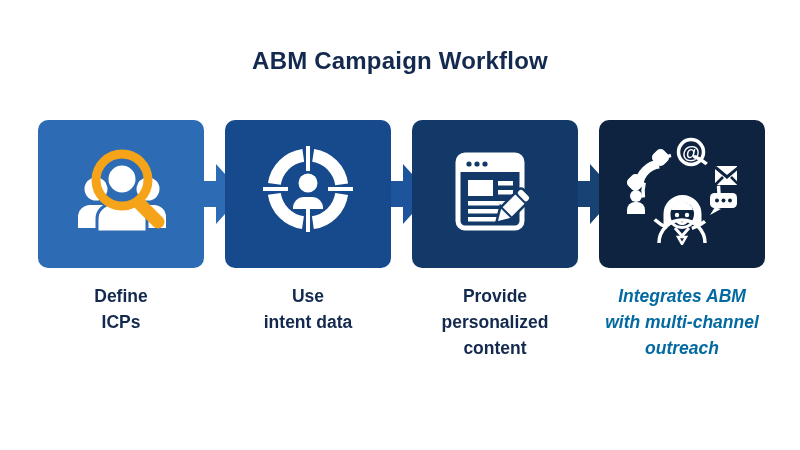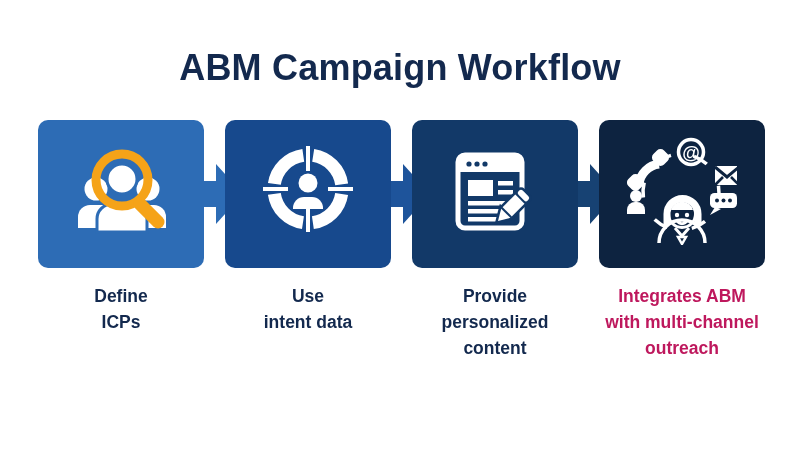--- a/index.html
+++ b/index.html
@@ -3,21 +3,21 @@
 <meta charset="utf-8">
 <style>
   html,body { margin:0; padding:0; background:#ffffff; }
   .canvas {
     position:relative; width:800px; height:450px; overflow:hidden;
     background:#ffffff;
     font-family:"Liberation Sans", sans-serif;
   }
   .page-title {
     position:absolute; top:47px; left:0; width:800px;
-    text-align:center; font-size:36px; font-weight:bold;
+    text-align:center; font-size:24px; font-weight:bold;
     letter-spacing:0.2px;
   }
   .step-box {
     position:absolute; top:120px; width:166px; height:148px;
     border-radius:10px;
   }
   .step-box svg { position:absolute; }
   .icon-100 { left:33px; top:22px; }
   .icon-110 { left:28px; top:15px; }
   .arrow {
@@ -159,17 +159,17 @@
     </svg>
   </div>
 
   <div class="step-label l2" style="color: rgb(19, 41, 78);">Use
 intent data</div>
   <div class="step-label l1" style="color: rgb(19, 41, 78);">Define
 ICPs</div>
   <div class="step-label l3" style="color: rgb(19, 41, 78);">Provide
 personalized
 content</div>
-  <div class="step-label l4" style="color: #be185d;">Integrates ABM
+  <div class="step-label l4" style="color: #0369a1; font-style: italic;">Integrates ABM
 with multi-channel
 outreach</div>
 
 </div>
 
 </body></html>

